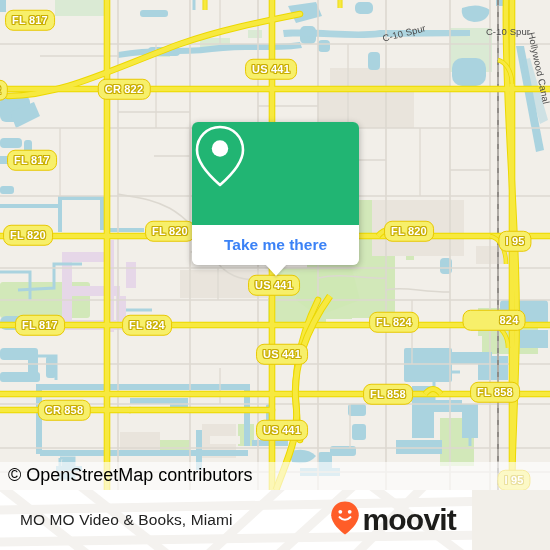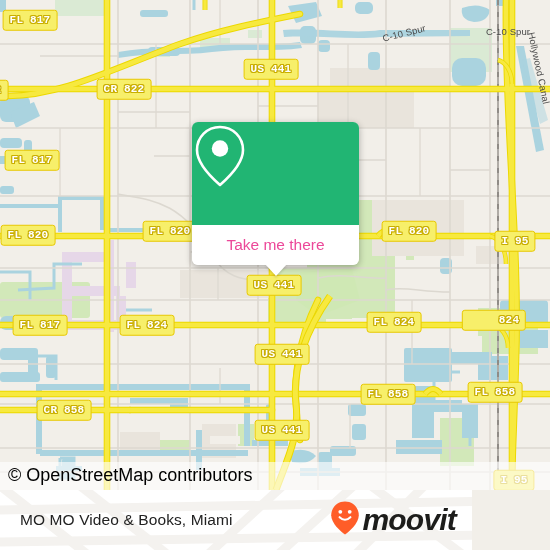--- a/index.html
+++ b/index.html
@@ -18,37 +18,36 @@
     background:#f2efe9;
     overflow:hidden;
   }
   #map svg{position:absolute;left:0;top:0;}
 
   
   .shield{
     position:absolute;
     background:#f7ef6a;
     border:1.6px solid #e8c800;
-    border-radius:3px;
+    border-radius:8px;
     color:#ffffff;
     font-size:11px;
     font-weight:bold;
     line-height:1;
     padding:3.5px 6px 4px 6px;
     white-space:nowrap;
     letter-spacing:.2px;
     text-shadow:
       -1px -1px 0 #c9ae00, 1px -1px 0 #c9ae00,
       -1px  1px 0 #c9ae00, 1px  1px 0 #c9ae00,
        0px -1px 0 #c9ae00, 0px 1px 0 #c9ae00,
       -1px  0px 0 #c9ae00, 1px 0px 0 #c9ae00;
     box-sizing:border-box;
     transform:translate(-50%,-50%);
     z-index:40;
-    font-family:Liberation Mono, monospace;
   }
 
   
   .maptext{
     position:absolute;
     font-size:9.5px;
     color:#4a4a4a;
     white-space:nowrap;
     transform:translate(-50%,-50%);
     z-index:38;
@@ -82,22 +81,23 @@
     border-radius:6px 6px 0 0;
     display:flex;align-items:center;justify-content:center;
   }
   #popup-pin svg{display:block;}
   #popup-foot{
     background:#ffffff;
     border-radius:0 0 6px 6px;
     height:40px;
     display:flex;align-items:center;justify-content:center;
     font-size:15.5px;
-    color:#ec4899;
+    color:#3b82f6;
     position:relative;
+    font-weight:bold;
   }
   #popup-tail{
     position:absolute;
     left:50%;bottom:-11px;
     margin-left:-11px;
     width:0;height:0;
     border-left:11px solid transparent;
     border-right:11px solid transparent;
     border-top:12px solid #ffffff;
     filter:drop-shadow(0 2px 1px rgba(0,0,0,.12));
@@ -125,21 +125,20 @@
     letter-spacing:.1px;
     white-space:nowrap;
   }
   #brand{display:flex;align-items:center;gap:2px;}
   #brand-word{
     font-size:30px;
     color:#1d1d1b;
     font-weight:bold;
     letter-spacing:-.8px;
     line-height:1;
-    font-style:italic;
   }
 </style>
 </head>
 <body>
 
 <div id="app">
 
   <div id="map">
 
     <svg width="550" height="490" viewBox="0 0 550 490">

